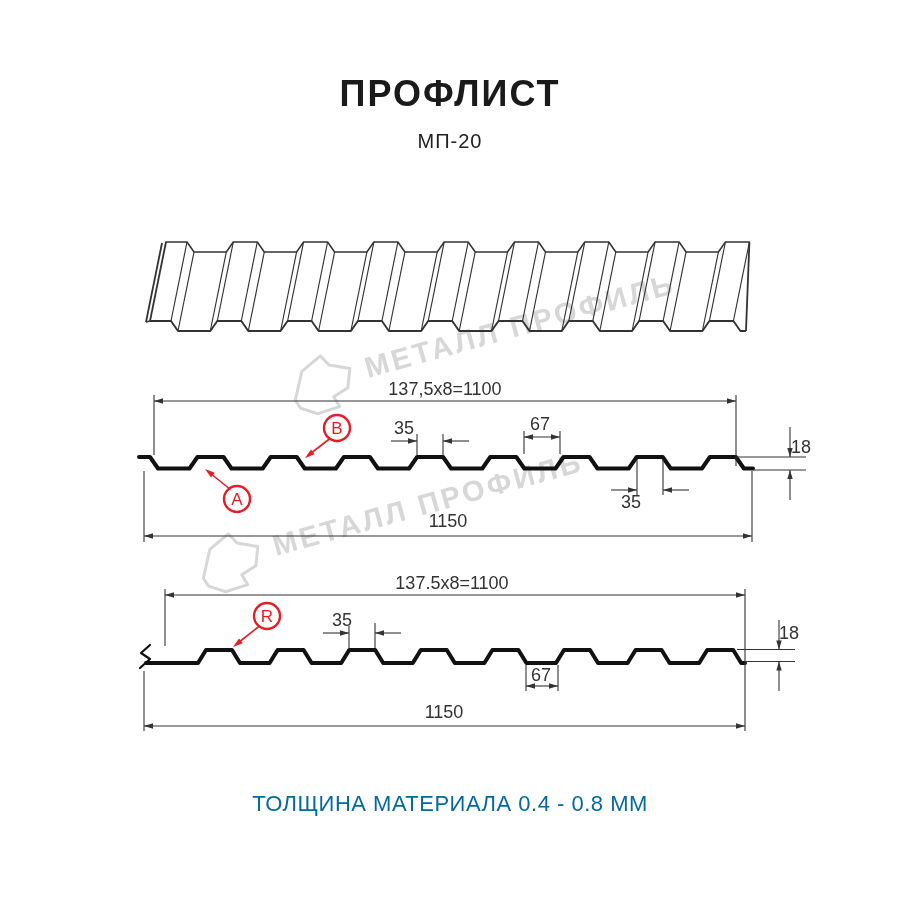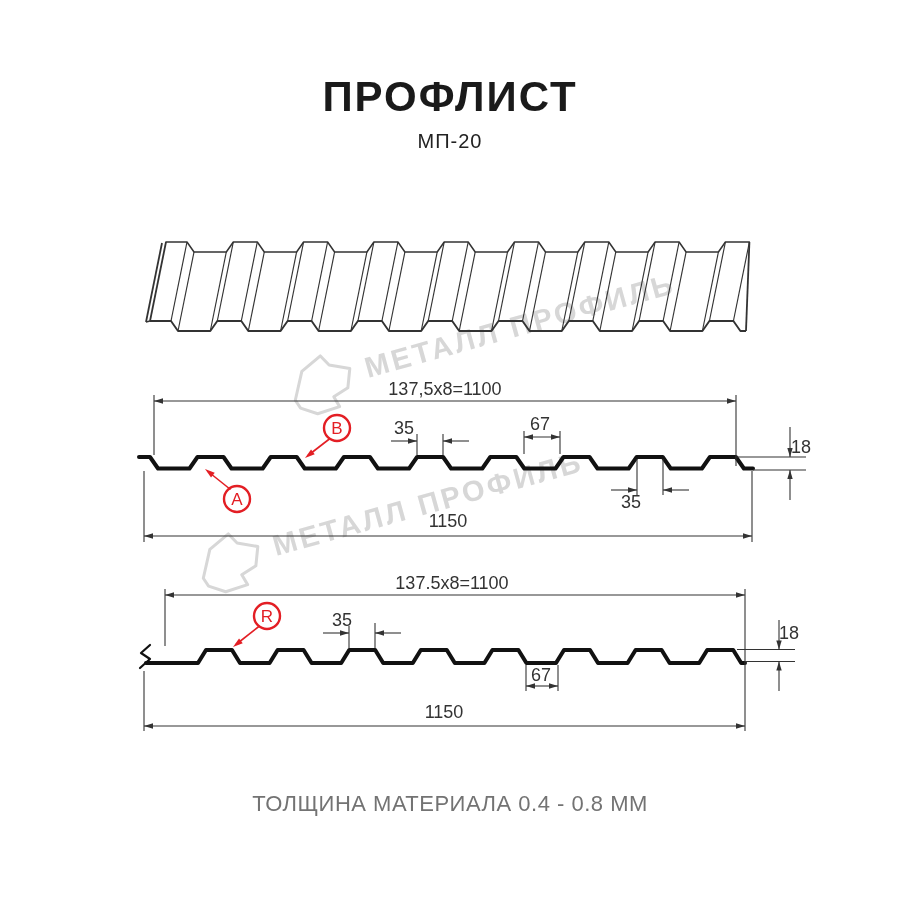--- a/index.html
+++ b/index.html
@@ -2,25 +2,25 @@
 <html style="--red: #e31e24; --line: #333333; --sheet: #111111; --wm: #d7d7d7; --text: #1a1a1a;"><head>
 <meta charset="utf-8">
 <style>
   :root{
     --red:#e31e24; --line:#333333; --sheet:#111111; --wm:#d7d7d7; --text:#1a1a1a;
   }
   html,body{margin:0;padding:0;}
   body{width:900px;height:900px;background:#ffffff;position:relative;overflow:hidden;
        font-family:"Liberation Sans", sans-serif;}
   .title{position:absolute;left:0;top:76px;width:900px;text-align:center;
-         font-size:42px;font-weight:bold;letter-spacing:2px;color:var(--text);line-height:1;}
+         font-size:36px;font-weight:bold;letter-spacing:2px;color:var(--text);line-height:1;}
   .subtitle{position:absolute;left:0;top:131px;width:900px;text-align:center;
          font-size:20px;font-weight:normal;letter-spacing:1px;color:#222;line-height:1;}
   .footer{position:absolute;left:0;top:793px;width:900px;text-align:center;
-         font-size:22px;font-weight:normal;letter-spacing:0.5px;color:#737373;line-height:1;}
+         font-size:22px;font-weight:normal;letter-spacing:0.5px;color:#0369a1;line-height:1;}
   svg#drawing{position:absolute;left:0;top:0;}
   .dim{font-family:"Liberation Sans",sans-serif;font-size:18px;fill:var(--line);text-anchor:middle;}
   .redlbl{font-family:"Liberation Sans",sans-serif;font-size:17px;fill:var(--red);text-anchor:middle;}
   .redcirc{fill:none;stroke:var(--red);stroke-width:2.4px;}
   .wm-text{font-family:"Liberation Sans",sans-serif;font-size:29px;font-weight:bold;
            letter-spacing:3px;fill:var(--wm);}
   .wm-logo{fill:none;stroke:var(--wm);stroke-width:3px;stroke-linejoin:round;}
 </style>
 </head>
 <body>

